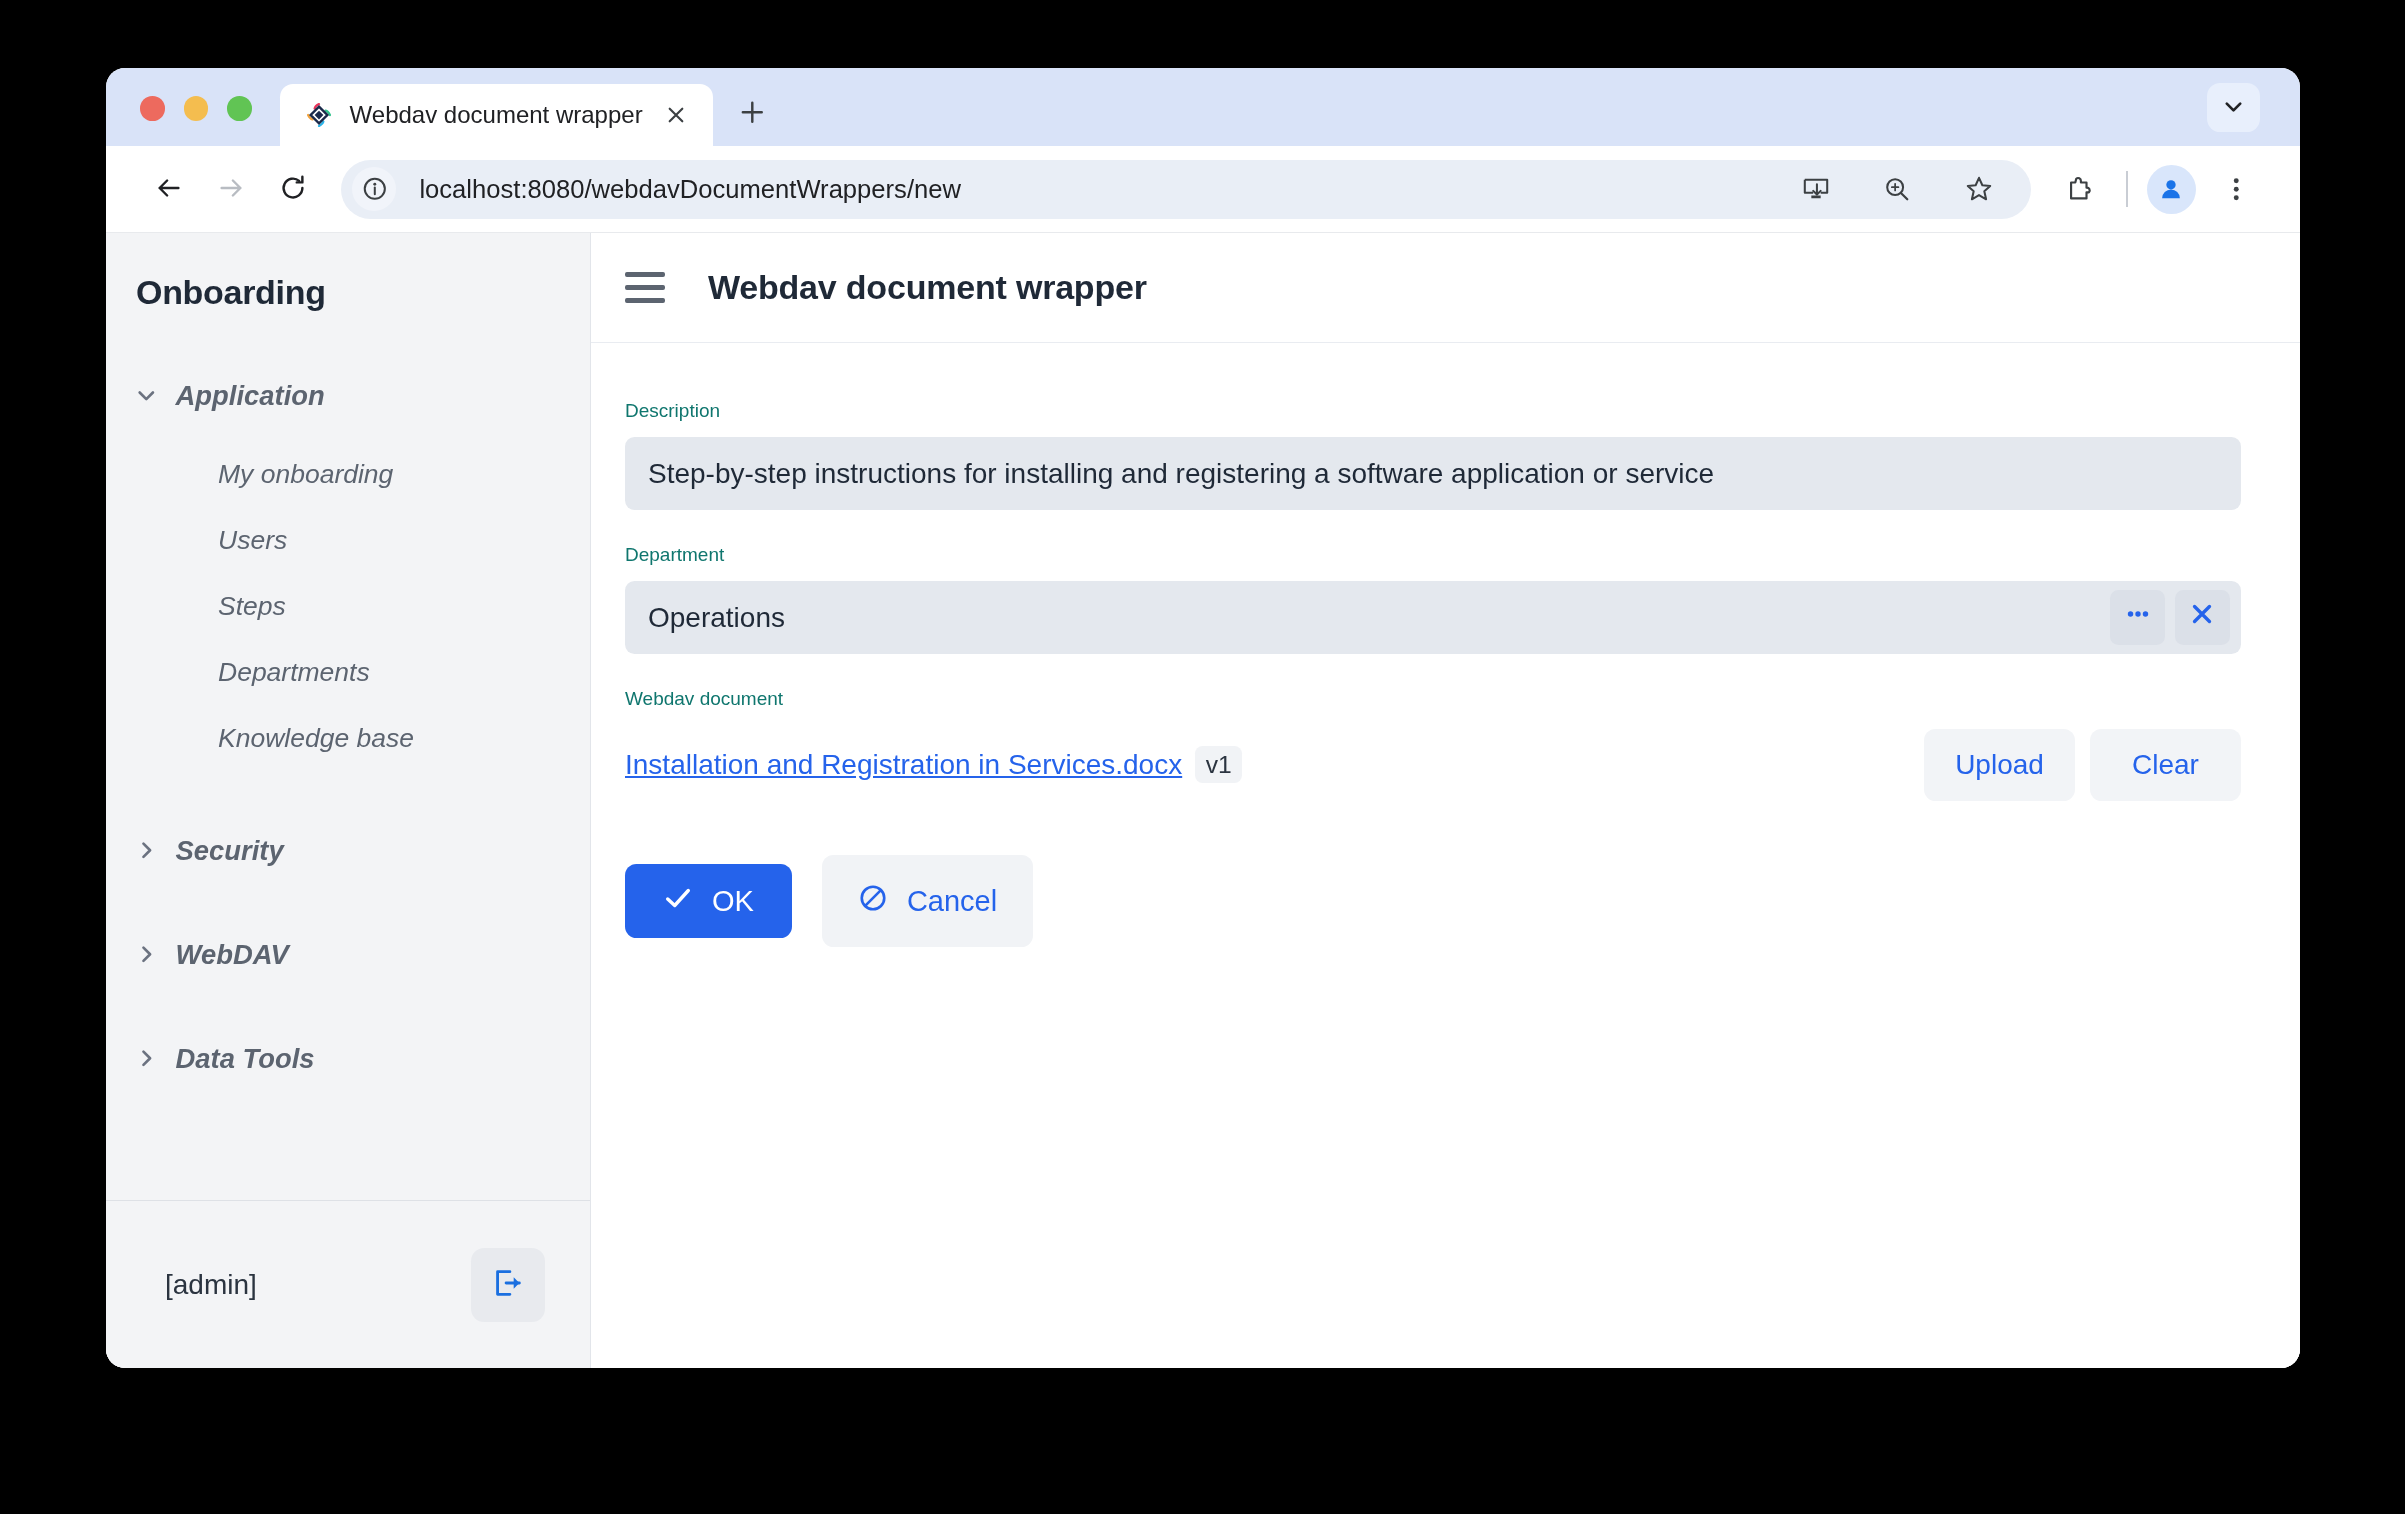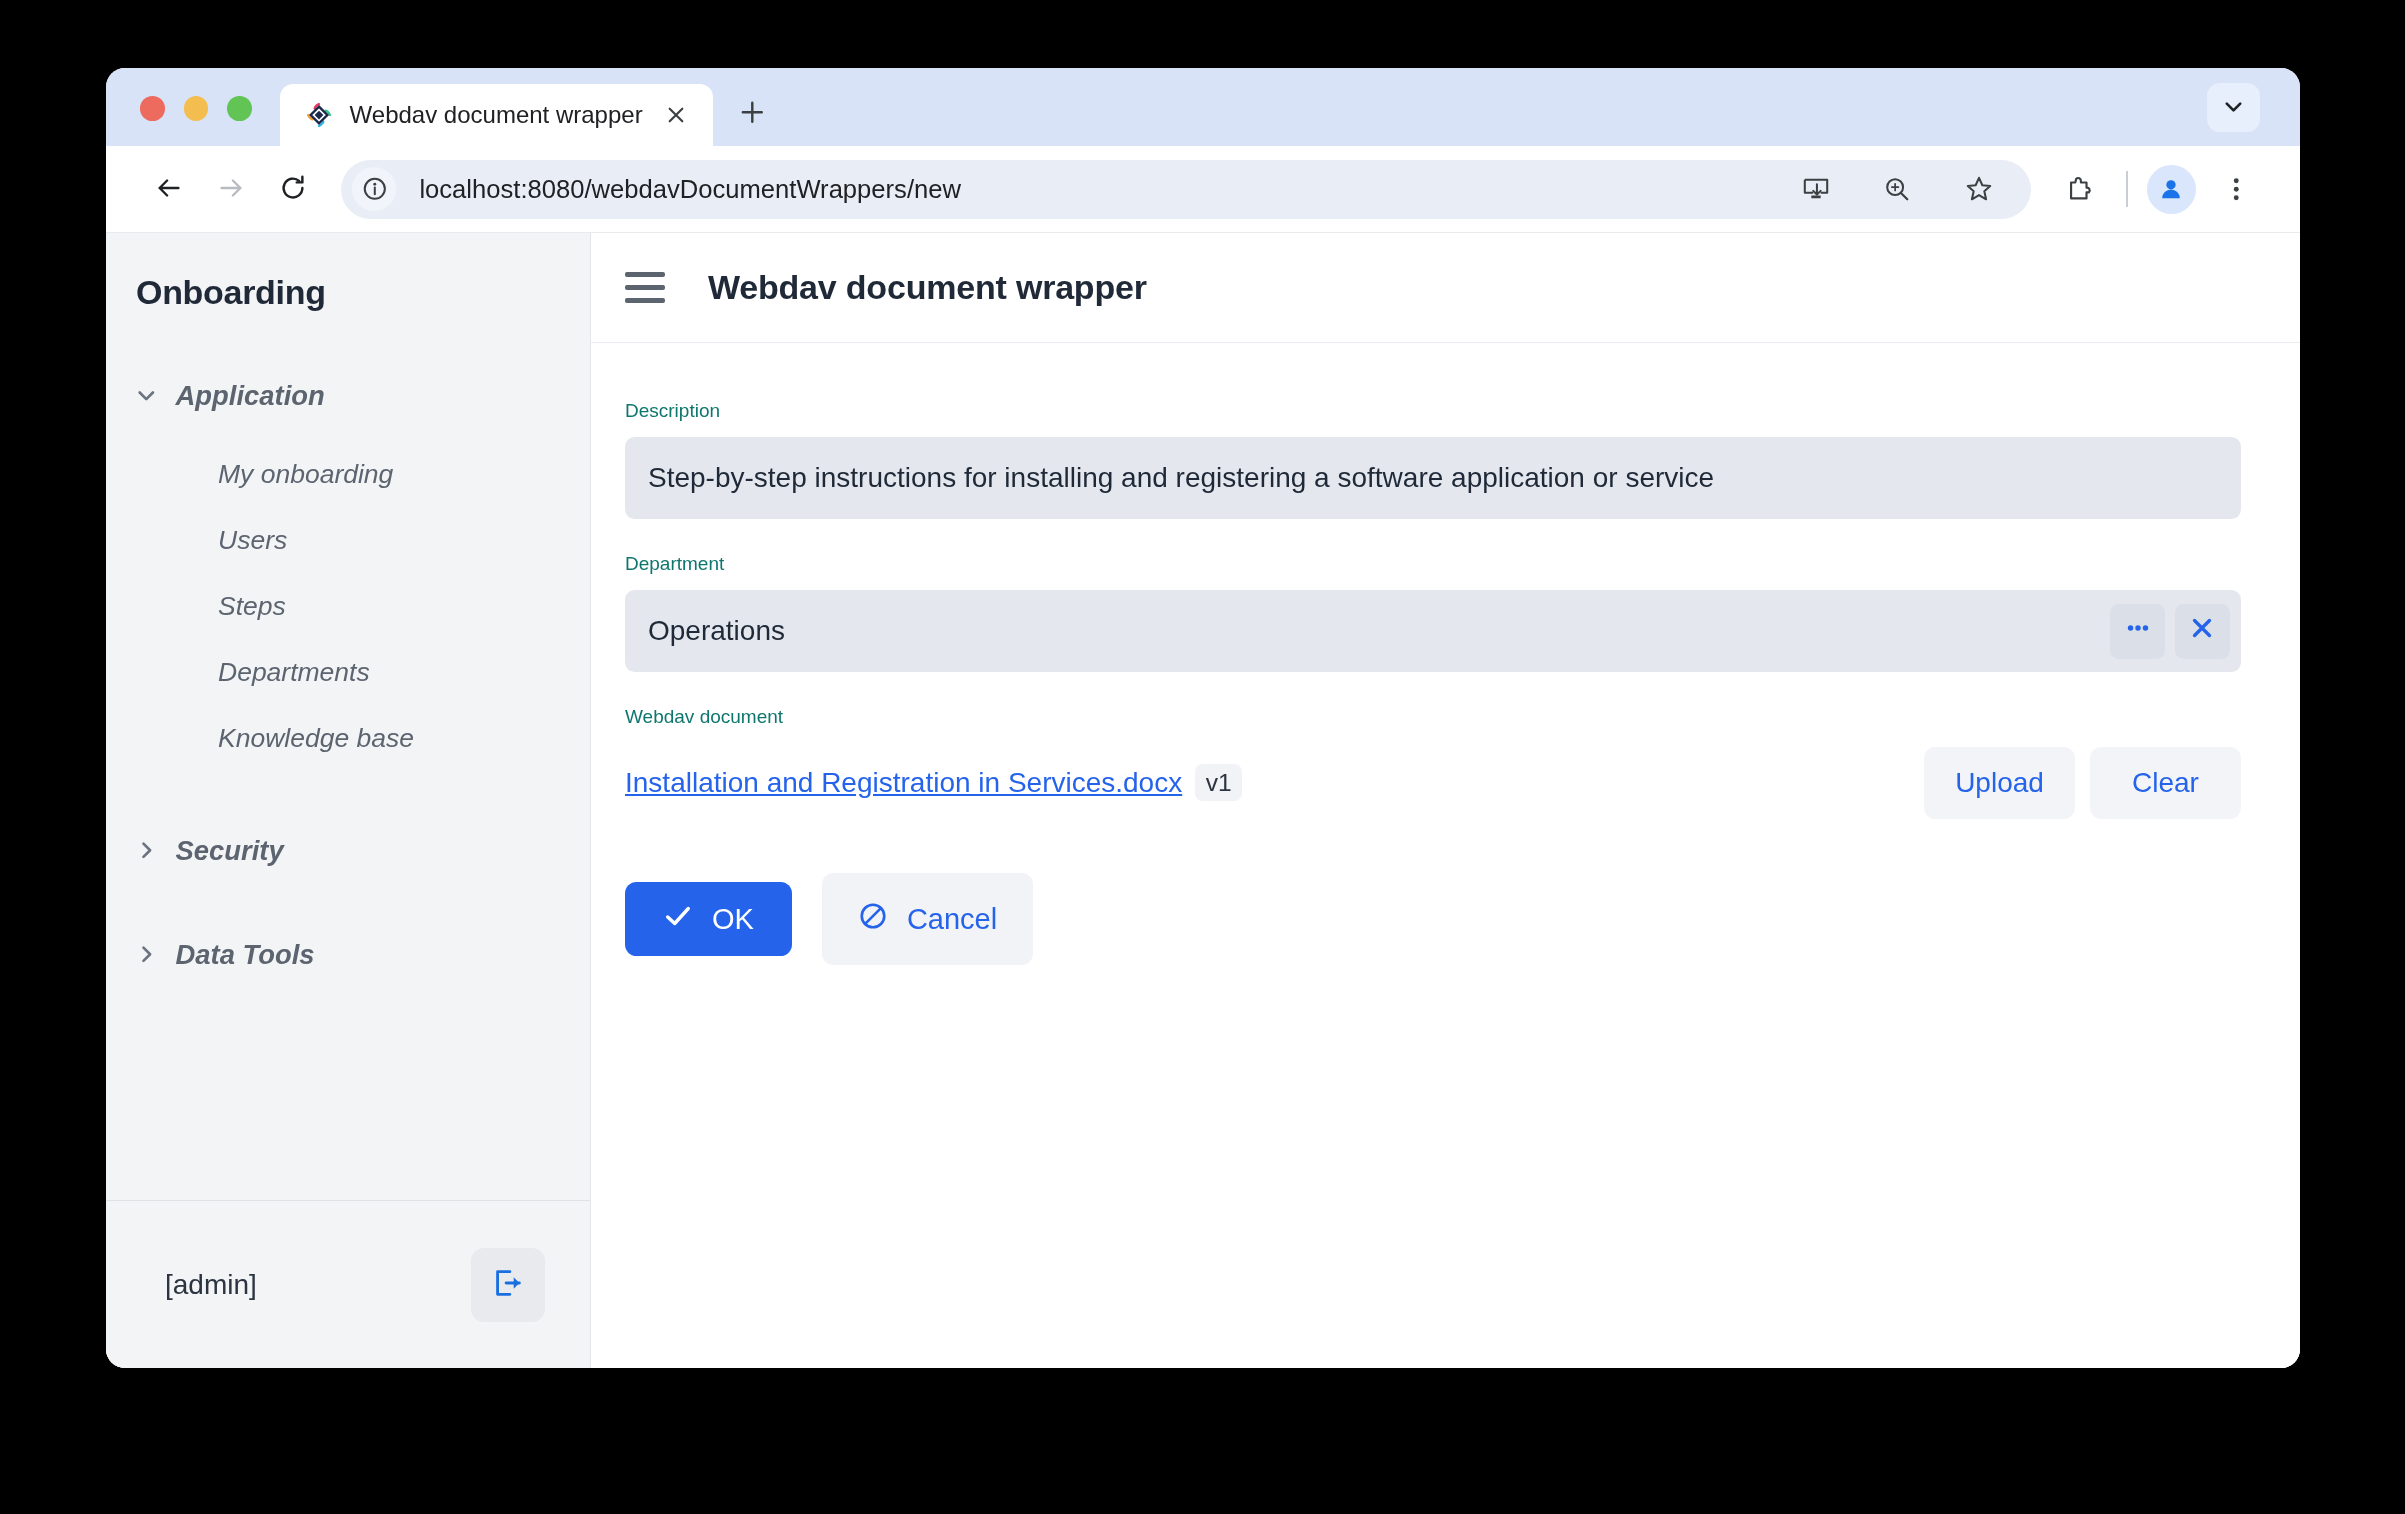--- a/index.html
+++ b/index.html
@@ -316,21 +316,21 @@
     flex: 1 1 auto;
     padding: 57px 59px 0 34px;
     overflow: hidden;
   }
   .field-label {
     font-size: 19px;
     color: #0f766e;
     margin-bottom: 15px;
   }
   .field-input {
-    height: 82px;
+    height: 73px;
     background: #e4e8ee;
     border-radius: 9.5px;
     display: flex;
     align-items: center;
     padding: 0 11.4px 0 23px;
     font-size: 28px;
     color: #1f2937;
     gap: 9.5px;
   }
   .field-input .value {
@@ -580,20 +580,30 @@
           <div class="nav-group-header">
             <span class="nav-chevron">
               <svg viewBox="0 0 26 26">
                 <path d="M10 6 L17 13 L10 20" stroke="#6b7280" stroke-width="2.8" fill="none" stroke-linecap="round" stroke-linejoin="round"></path>
               </svg>
             </span>
             <span class="nav-group-label">Security</span>
           </div>
         </div>
 
+        <div class="nav-group group-spaced">
+          <div class="nav-group-header">
+            <span class="nav-chevron">
+              <svg viewBox="0 0 26 26">
+                <path d="M10 6 L17 13 L10 20" stroke="#6b7280" stroke-width="2.8" fill="none" stroke-linecap="round" stroke-linejoin="round"></path>
+              </svg>
+            </span>
+            <span class="nav-group-label">WebDAV</span>
+          </div>
+        </div>
 
         <div class="nav-group group-spaced">
           <div class="nav-group-header">
             <span class="nav-chevron">
               <svg viewBox="0 0 26 26">
                 <path d="M10 6 L17 13 L10 20" stroke="#6b7280" stroke-width="2.8" fill="none" stroke-linecap="round" stroke-linejoin="round"></path>
               </svg>
             </span>
             <span class="nav-group-label">Data Tools</span>
           </div>

